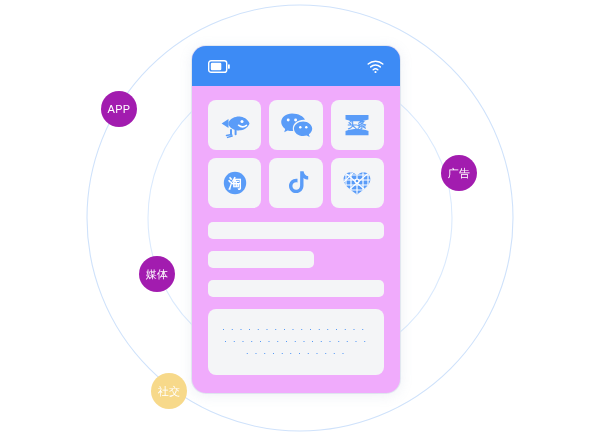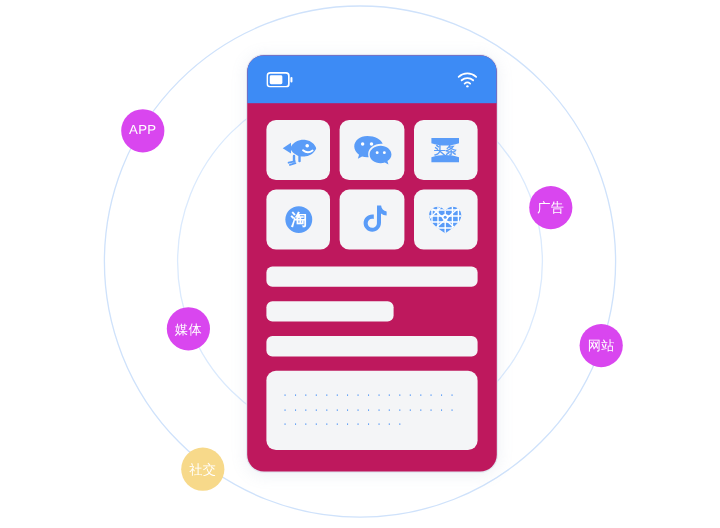--- a/index.html
+++ b/index.html
@@ -28,29 +28,30 @@
     left: 0;
     top: 0;
     width: 600px;
     height: 440px;
     pointer-events: none;
   }
 
   
   #phone-card {
     position: absolute;
-    left: 206px;
+    left: 192px;
     top: 46px;
     width: 208px;
     height: 347px;
-    background: #be185d;
+    background: #f0abfc;
     border-radius: 14px;
     box-shadow: 0 2px 14px rgba(120, 140, 175, 0.14),
                 0 0 0 1px rgba(225, 232, 242, 0.75);
     overflow: hidden;
+    text-align: center;
   }
 
   #status-bar {
     position: relative;
     height: 40px;
     background: #3d8bf5;
     display: flex;
     align-items: center;
     justify-content: space-between;
     padding: 0 16px;
@@ -117,21 +118,21 @@
     position: absolute;
     border-radius: 50%;
     display: flex;
     align-items: center;
     justify-content: center;
     color: #ffffff;
     font-size: 11px;
     letter-spacing: 0.3px;
     user-select: none;
   }
-  .orbit-badge.blue   { background: #d946ef; }
+  .orbit-badge.blue   { background: #a21caf; }
   .orbit-badge.yellow { background: #f7d98a; text-align: right; }
 
   #badge-app    { left: 101px; top: 91px;  width: 36px; height: 36px; font-size: 11px; }
   #badge-ad     { left: 441px; top: 155px; width: 36px; height: 36px; }
   #badge-media  { left: 139px; top: 256px; width: 36px; height: 36px; }
   #badge-site   { left: 483px; top: 270px; width: 36px; height: 36px; }
   #badge-social { left: 151px; top: 373px; width: 36px; height: 36px; }
 </style>
 </head>
 <body>
@@ -271,20 +272,17 @@
 
   <div id="badge-app" class="orbit-badge blue">
     <span>APP</span>
   </div>
   <div id="badge-ad" class="orbit-badge blue">
     <span>广告</span>
   </div>
   <div id="badge-media" class="orbit-badge blue">
     <span>媒体</span>
   </div>
-  <div id="badge-site" class="orbit-badge blue">
-    <span>网站</span>
-  </div>
   <div id="badge-social" class="orbit-badge yellow">
     <span>社交</span>
   </div>
 
 </div>
 
 </body></html>

